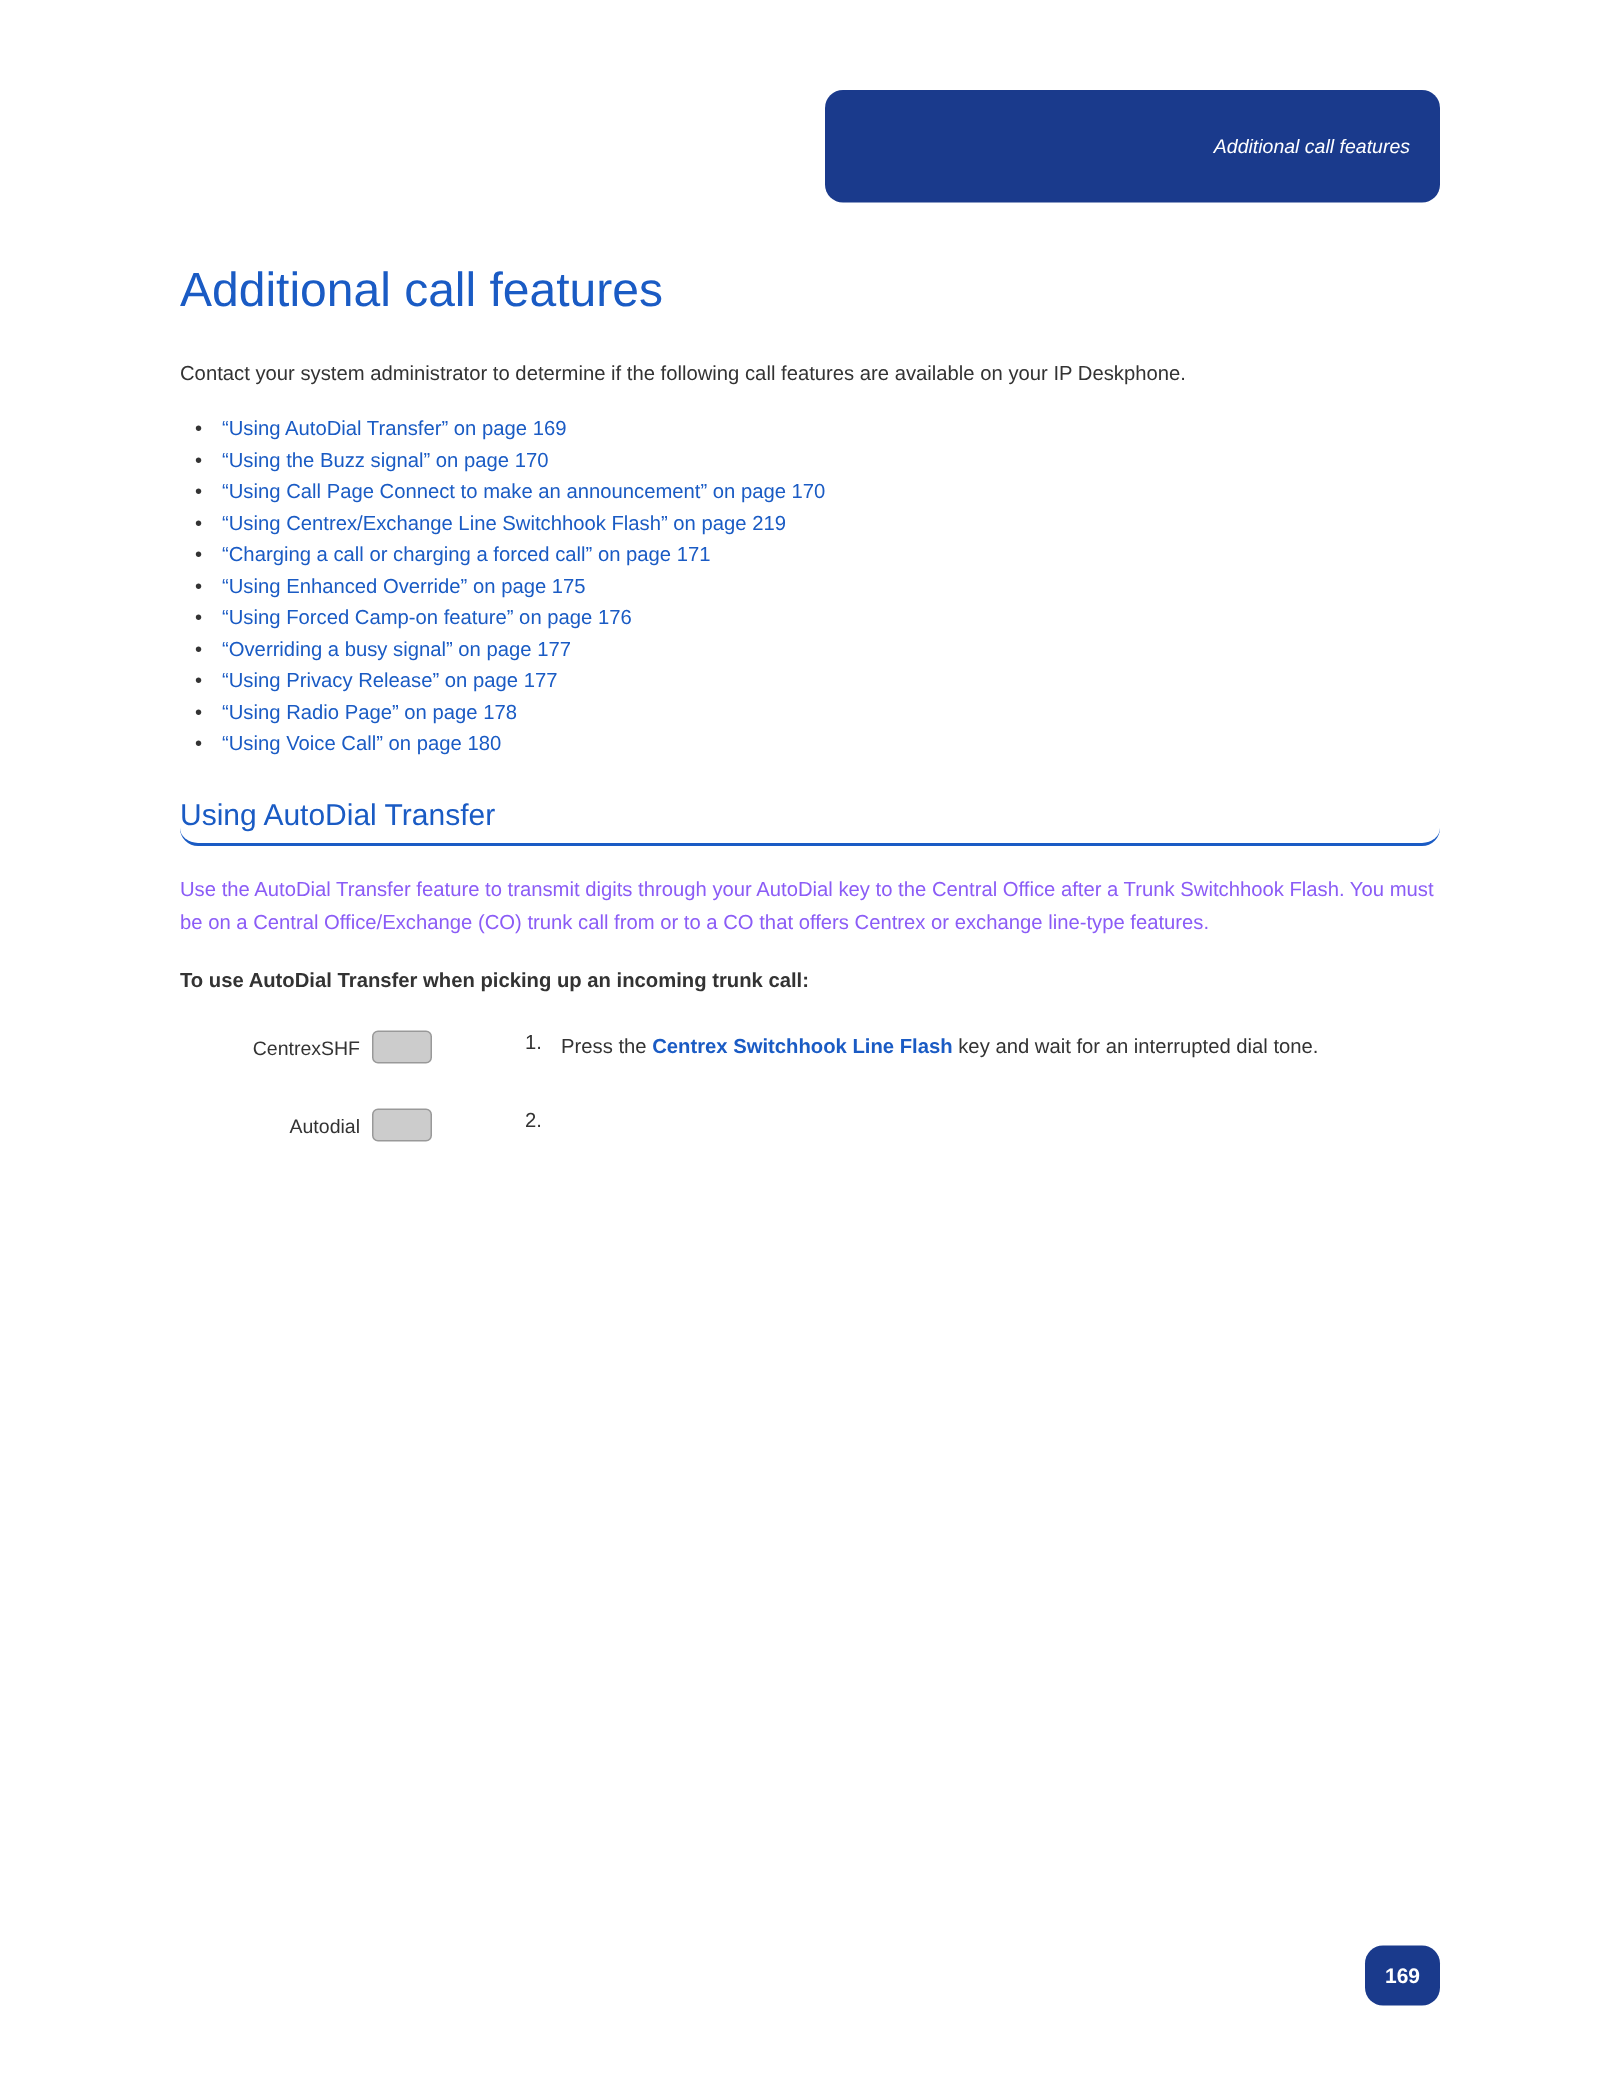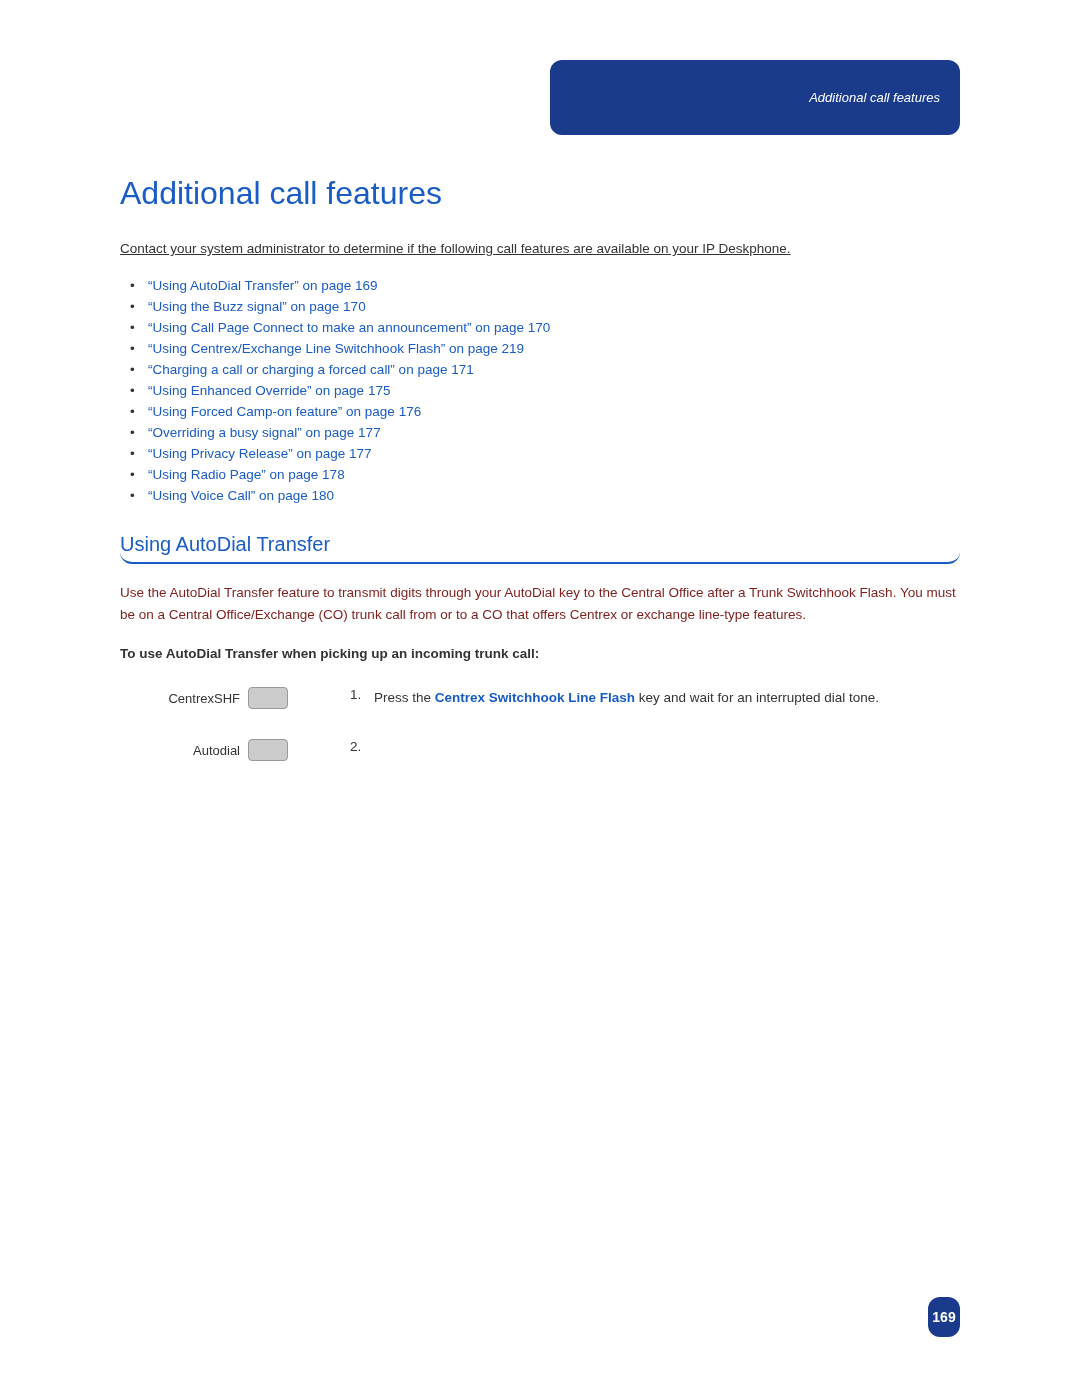--- a/index.html
+++ b/index.html
@@ -62,21 +62,20 @@
       font-weight: normal;
       margin-bottom: 24px;
       padding-bottom: 2px;
     }
 
     .intro-text {
       font-size: 13.5px;
       color: #333333;
       line-height: 1.6;
       margin-bottom: 18px;
-      text-decoration: underline;
     }
 
     .bullet-list {
       list-style: none;
       margin-bottom: 30px;
       padding-left: 10px;
     }
 
     .bullet-list li {
       position: relative;
@@ -101,21 +100,21 @@
       font-size: 20px;
       color: #1a5bc4;
       font-weight: normal;
       border-bottom: 2px solid #1a5bc4;
       padding-bottom: 6px;
       margin-bottom: 18px;
     }
 
     .section-body {
       font-size: 13.5px;
-      color: #7f1d1d;
+      color: #8b5cf6;
       line-height: 1.65;
       margin-bottom: 20px;
     }
 
     .bold-instruction {
       font-weight: bold;
       font-size: 13.5px;
       color: #333333;
       margin-bottom: 26px;
     }
@@ -177,21 +176,21 @@
     .step-content .blue-bold {
       color: #1a5bc4;
       font-weight: bold;
     }
 
     
     .footer-page {
       position: absolute;
       bottom: 60px;
       right: 120px;
-      width: 32px;
+      width: 50px;
       height: 40px;
       background-color: #1a3a8c;
       display: flex;
       align-items: center;
       justify-content: center;
     }
 
     .footer-page-number {
       color: #ffffff;
       font-size: 14px;

